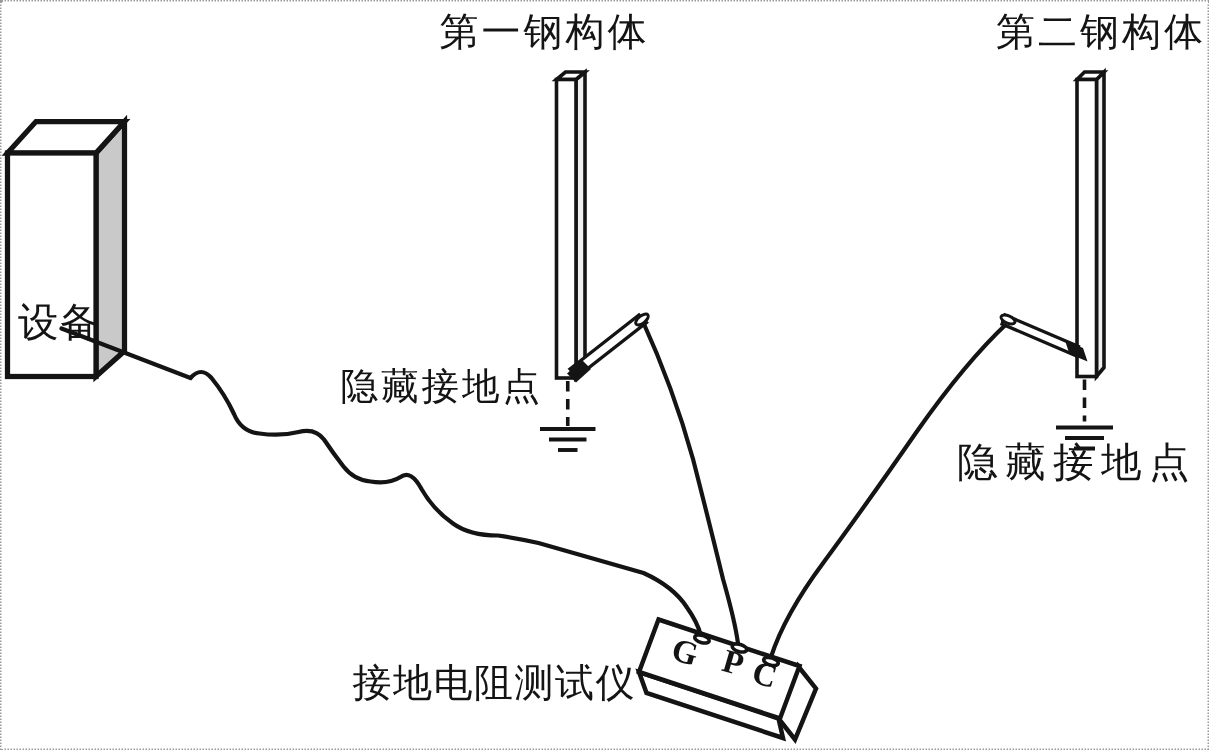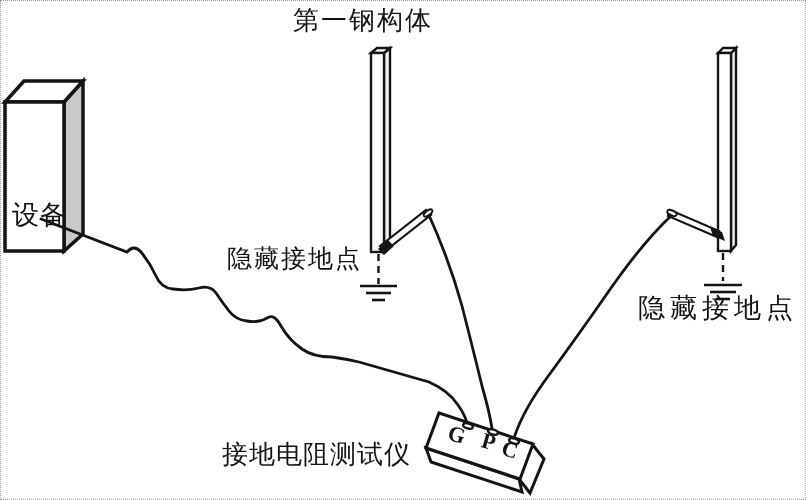--- a/index.html
+++ b/index.html
@@ -11,28 +11,28 @@
     box-sizing:border-box;
     overflow:hidden;
     font-family:"Liberation Serif","DejaVu Serif",serif;
   }
   #diagram-svg{position:absolute;left:0;top:0;}
   .lbl{
     position:absolute;
     color:#141414;
     white-space:nowrap;
     line-height:1;
-    font-family:Liberation Serif, serif;
+    font-family:Liberation Sans, sans-serif;
   }
   .lbl-device{left:11px;top:201px;font-size:27px;letter-spacing:1px;text-align:center;}
   .lbl-steel1{left:292px;top:7px;font-size:26px;letter-spacing:2px;}
   .lbl-steel2{left:663px;top:7px;font-size:26px;letter-spacing:2px;}
   .lbl-hidden1{left:226px;top:245px;font-size:25px;letter-spacing:2px;}
   .lbl-hidden2{left:637px;top:294px;font-size:27px;letter-spacing:5px;}
-  .lbl-tester{left:221px;top:441px;font-size:26px;letter-spacing:1px;}
+  .lbl-tester{left:234px;top:441px;font-size:26px;letter-spacing:1px;}
   .gpc-text{
     font-family:"Liberation Serif","DejaVu Serif",serif;
     font-size:22px;font-weight:600;fill:#141414;
   }
 </style>
 </head>
 <body>
 
 <div id="figure">
 
@@ -111,19 +111,20 @@
 
     <text class="gpc-text" x="456" y="441" text-anchor="middle" transform="rotate(16 456 433)">G</text>
     <text class="gpc-text" x="488" y="448" text-anchor="middle" transform="rotate(16 488 440)">P</text>
     <text class="gpc-text" x="509" y="456" text-anchor="middle" transform="rotate(16 509 448)">C</text>
   </svg>
 
   <div class="lbl lbl-device">设备</div>
 
   <div class="lbl lbl-steel1">第一钢构体</div>
 
+  <div class="lbl lbl-steel2">第二钢构体</div>
 
   <div class="lbl lbl-hidden1">隐藏接地点</div>
 
   <div class="lbl lbl-hidden2">隐藏接地点</div>
 
   <div class="lbl lbl-tester">接地电阻测试仪</div>
 </div>
 
 </body></html>

